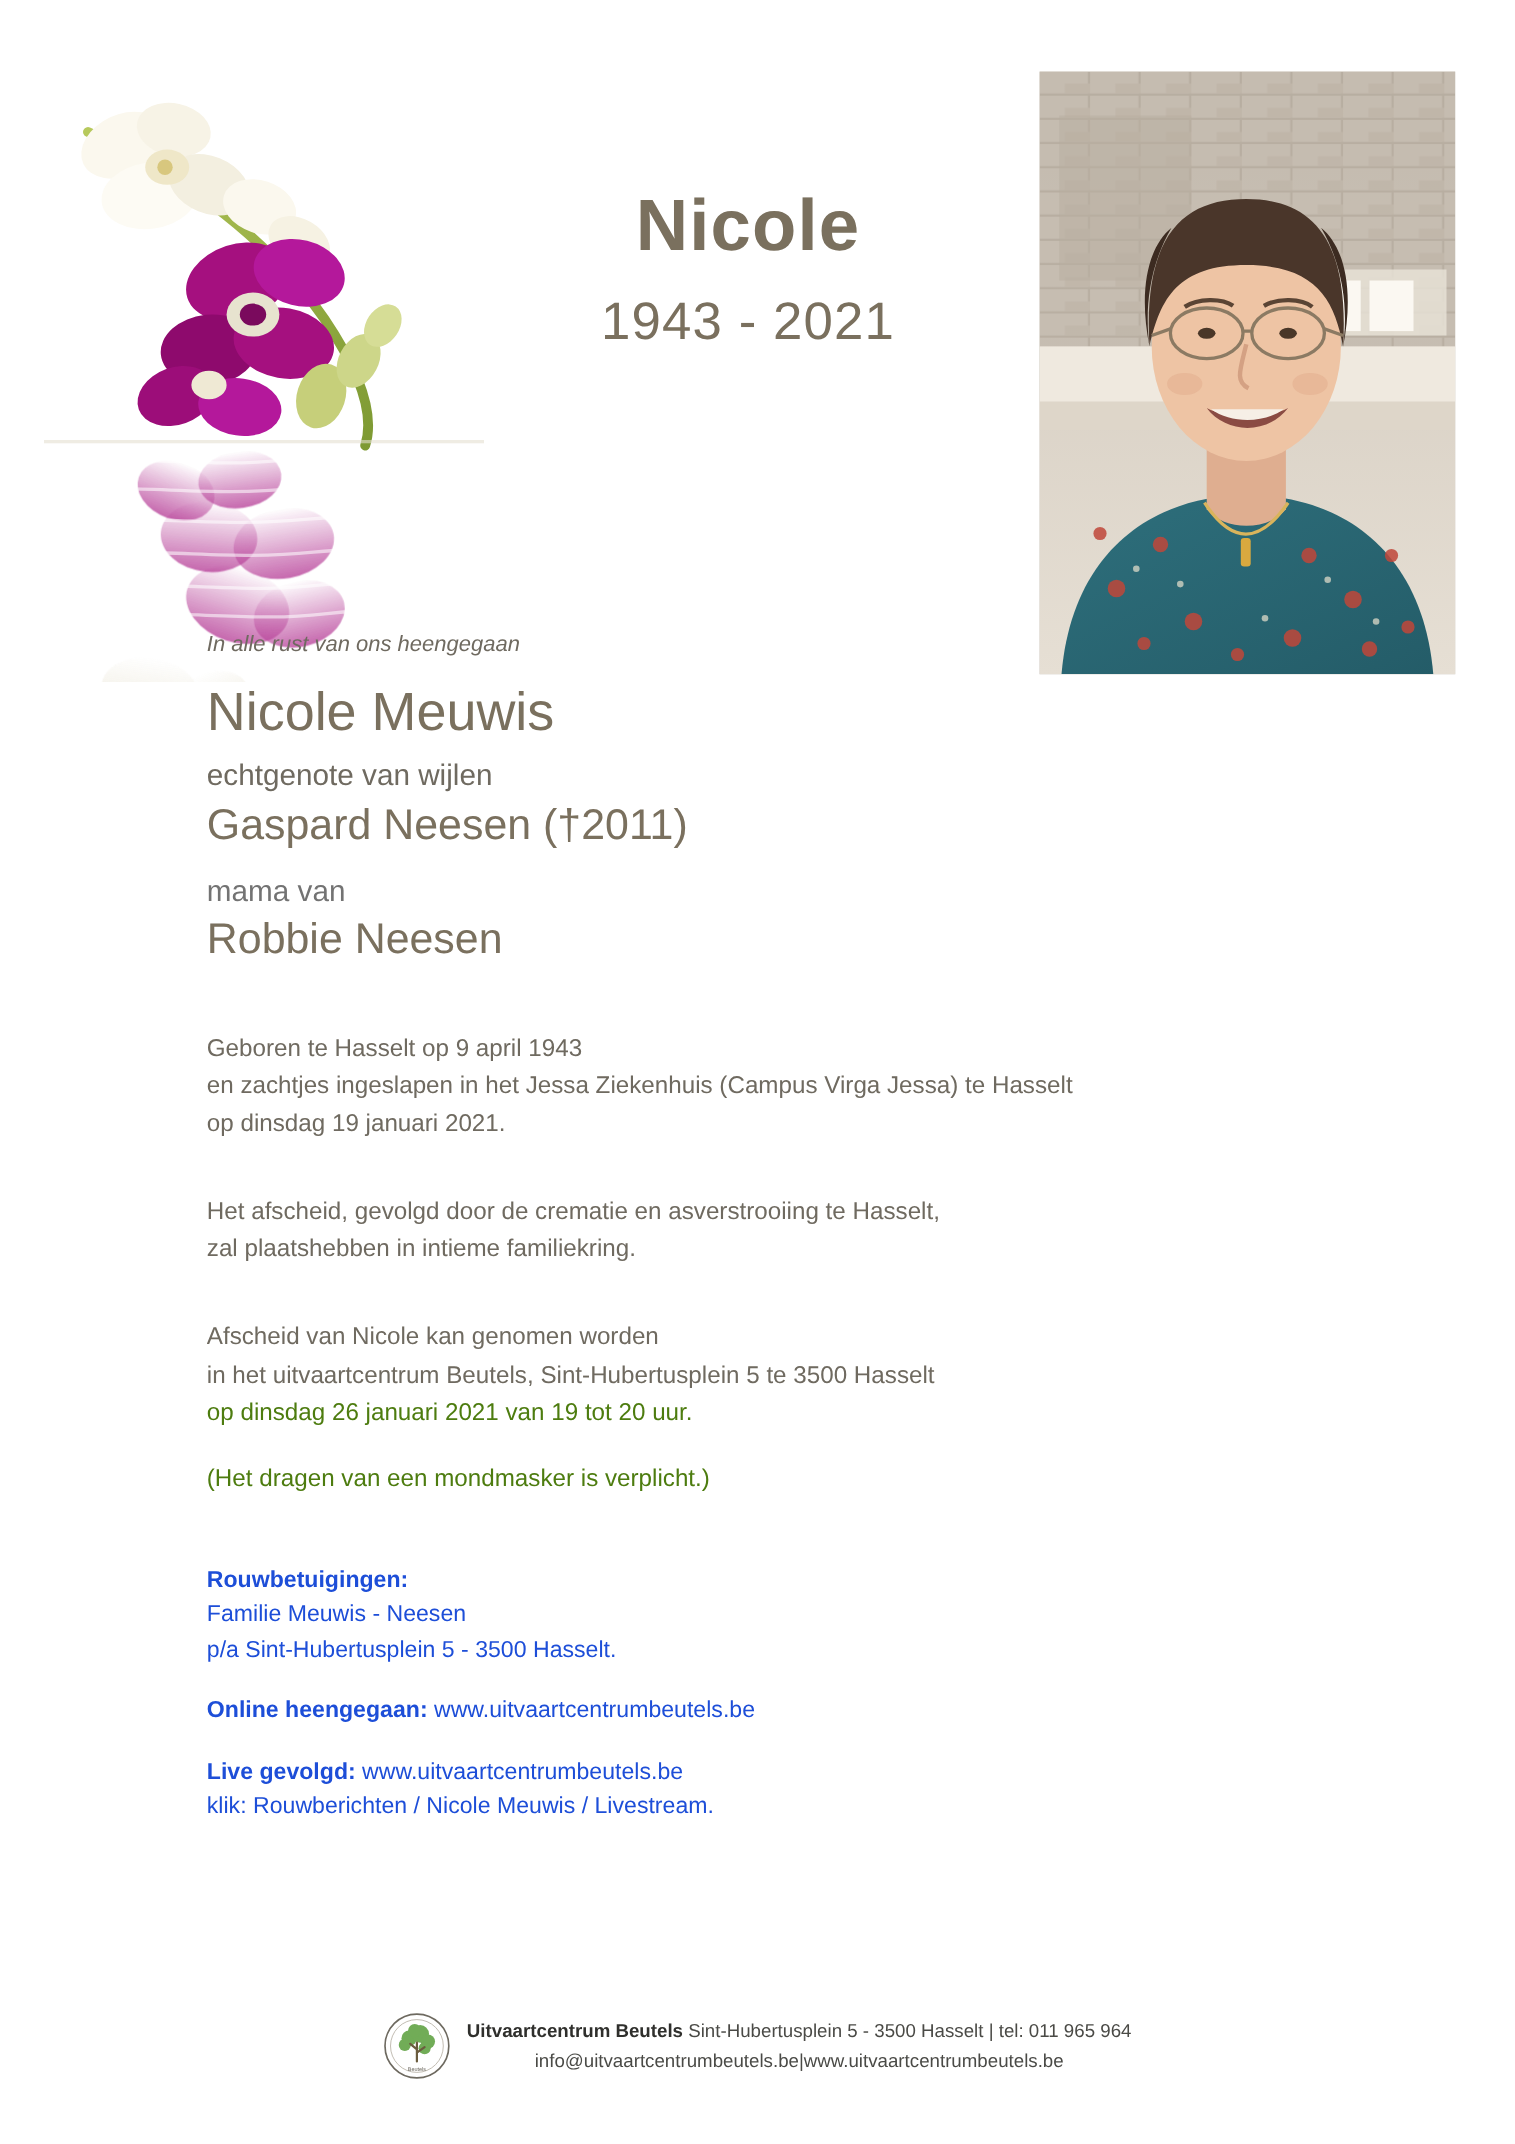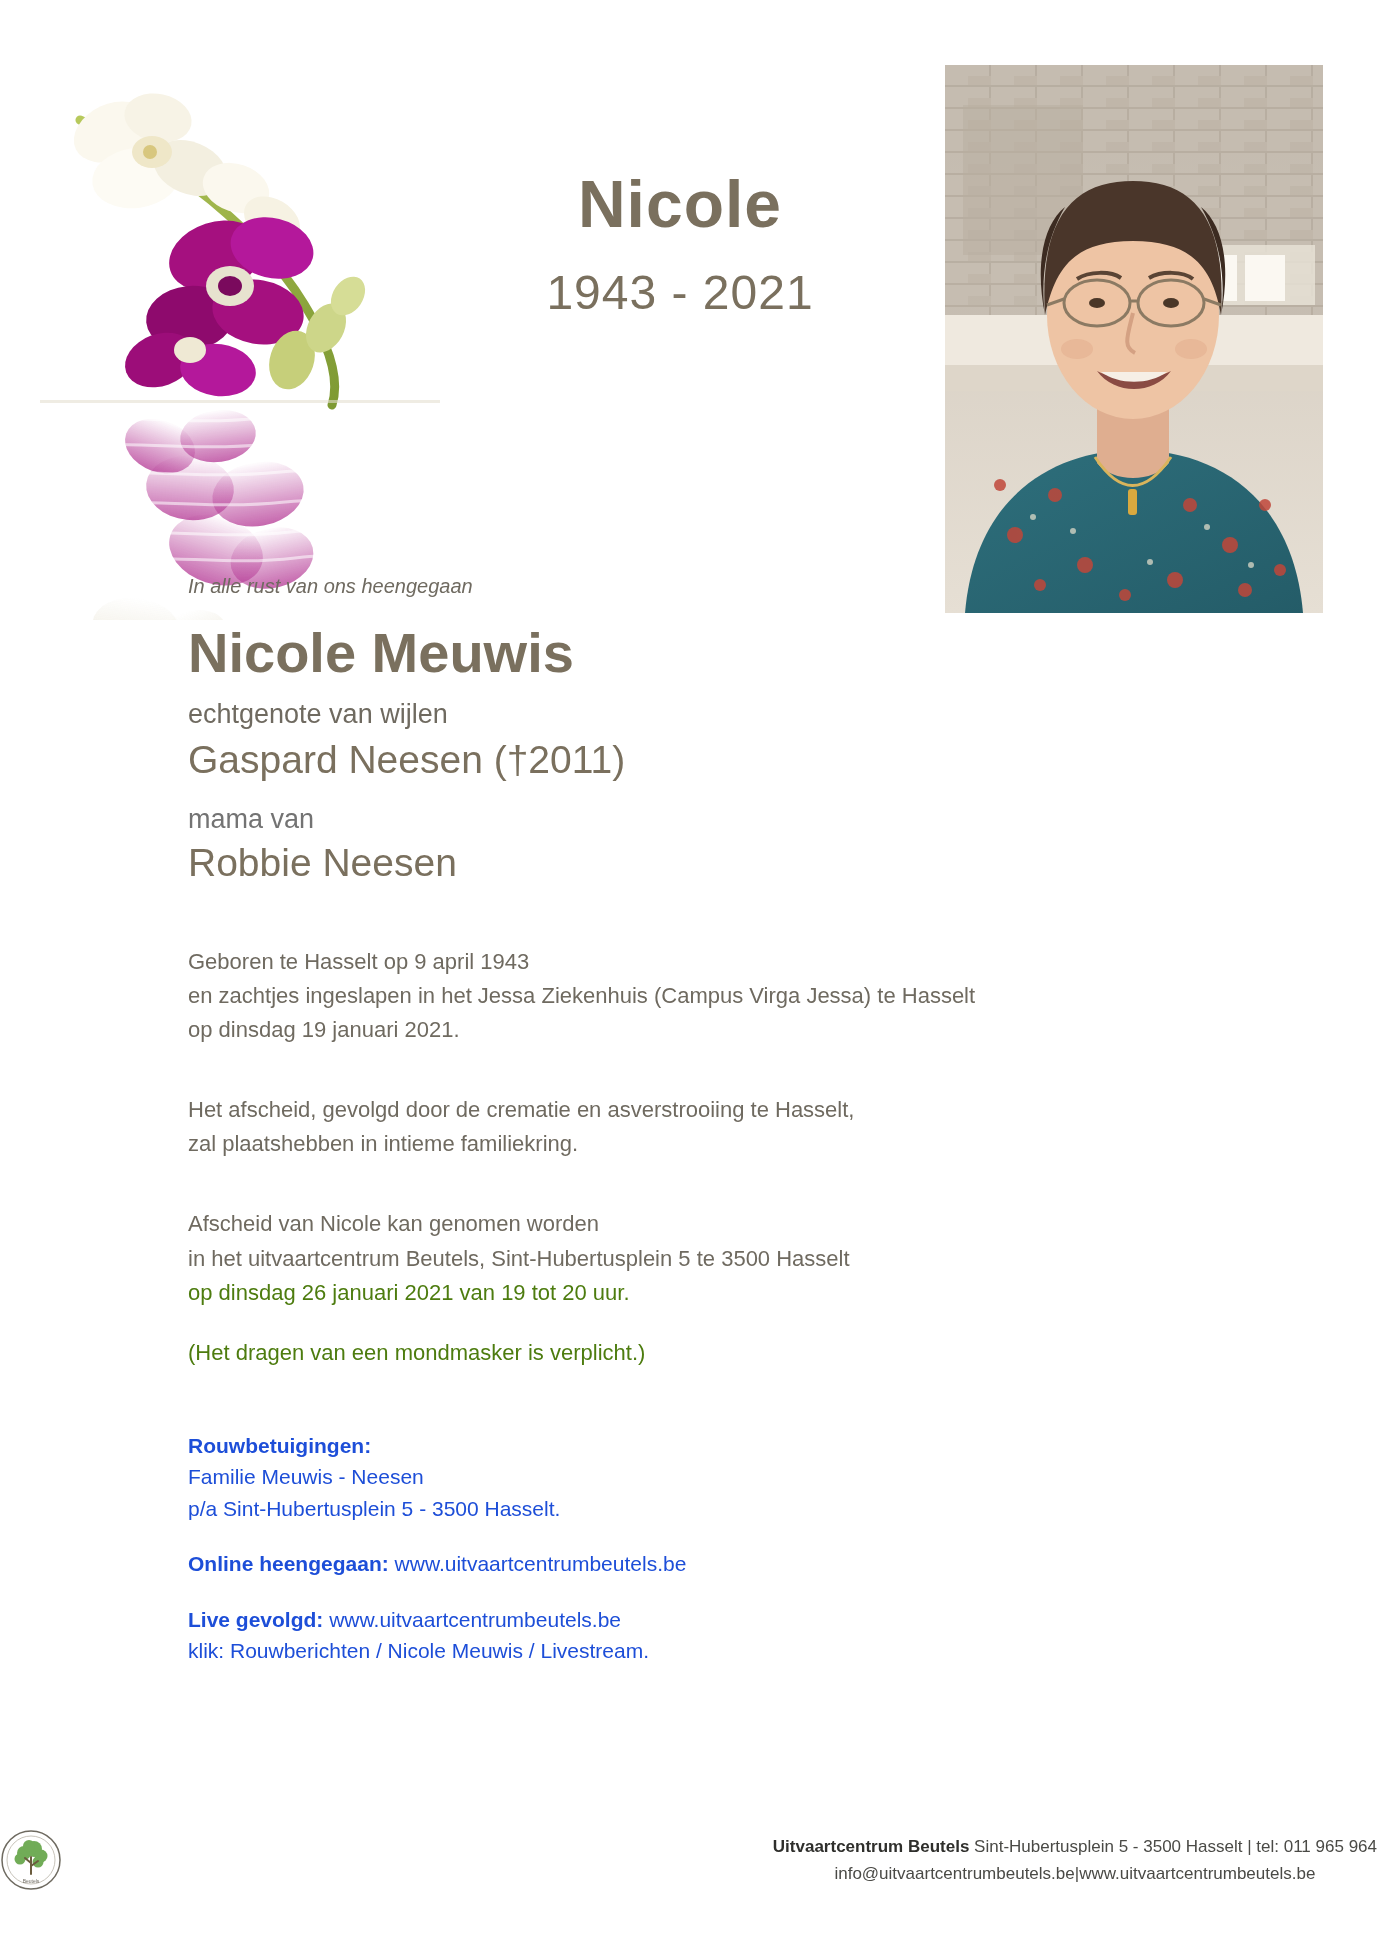--- a/index.html
+++ b/index.html
@@ -69,24 +69,23 @@
     width: 1000px;
     text-align: left;
   }
   .intro-line {
     font-style: italic;
     font-size: 20px;
     color: #6f6a60;
     margin-bottom: 22px;
   }
   .name-main {
-    font-size: 56px;
+    font-size: 49px;
     color: #7a705e;
     margin-bottom: 14px;
-    font-weight: bold;
   }
   .rel-label {
     font-size: 27px;
     color: #6f6a60;
     margin-bottom: 8px;
   }
   .rel-name {
     font-size: 39px;
     color: #7a705e;
     margin-bottom: 22px;
@@ -122,21 +121,21 @@
   .link-line .lbl { font-weight: bold; }
 
   
   .company {
     position: absolute;
     left: 0;
     right: 0;
     bottom: 58px;
     display: flex;
     align-items: center;
-    justify-content: space-between;
+    justify-content: center;
     gap: 14px;
   }
   .company-logo {
     width: 62px; height: 62px;
     flex: 0 0 62px;
   }
   .company-logo svg { display:block; width:100%; height:100%; }
   .company-text {
     font-size: 17px;
     color: #4a4a46;

